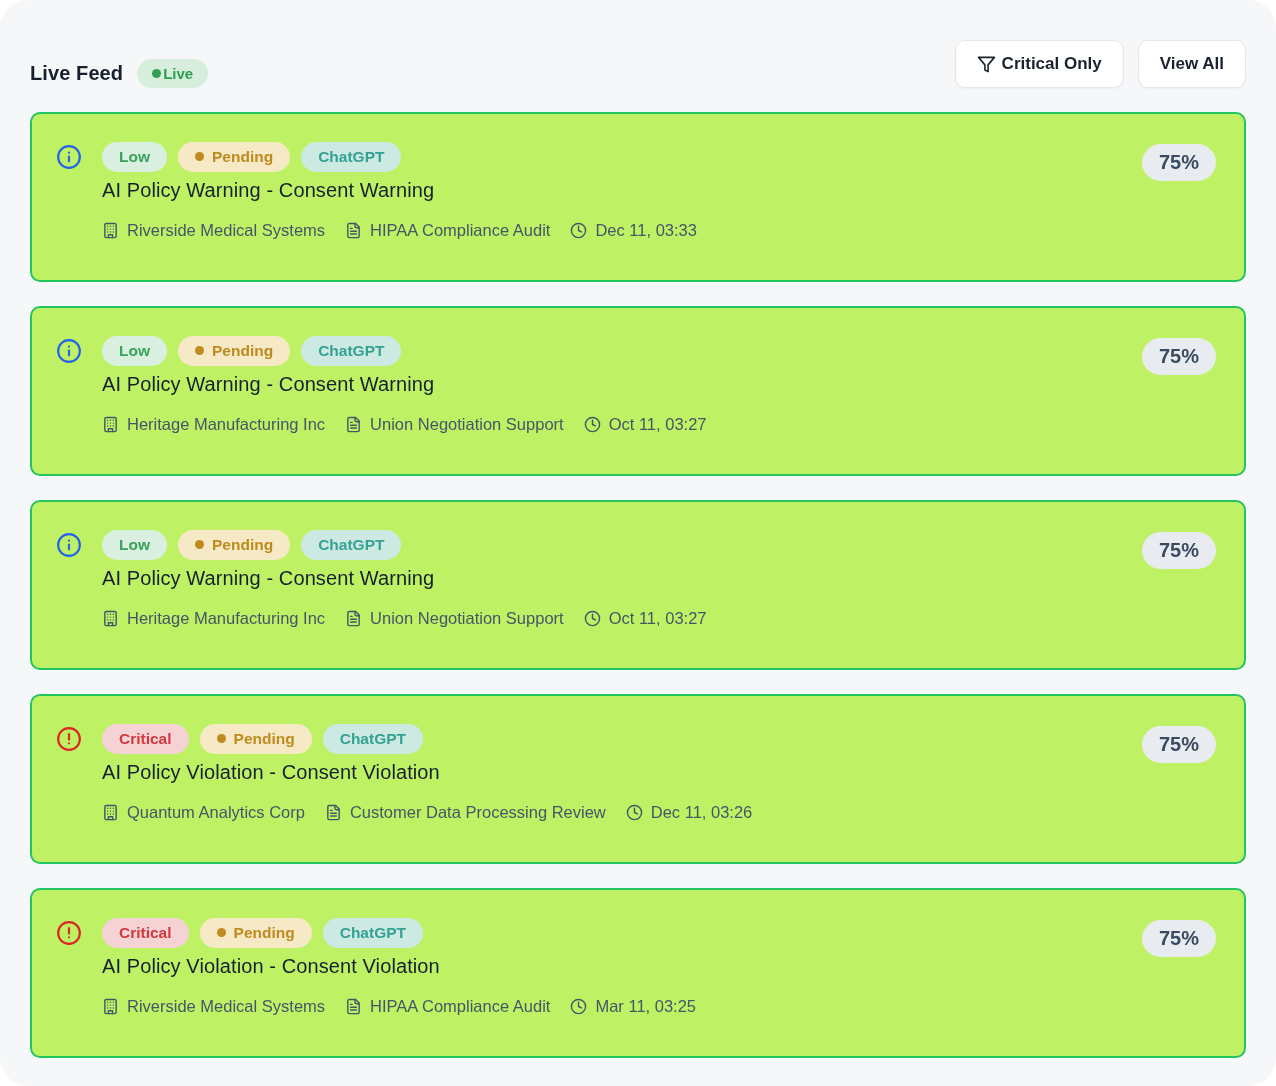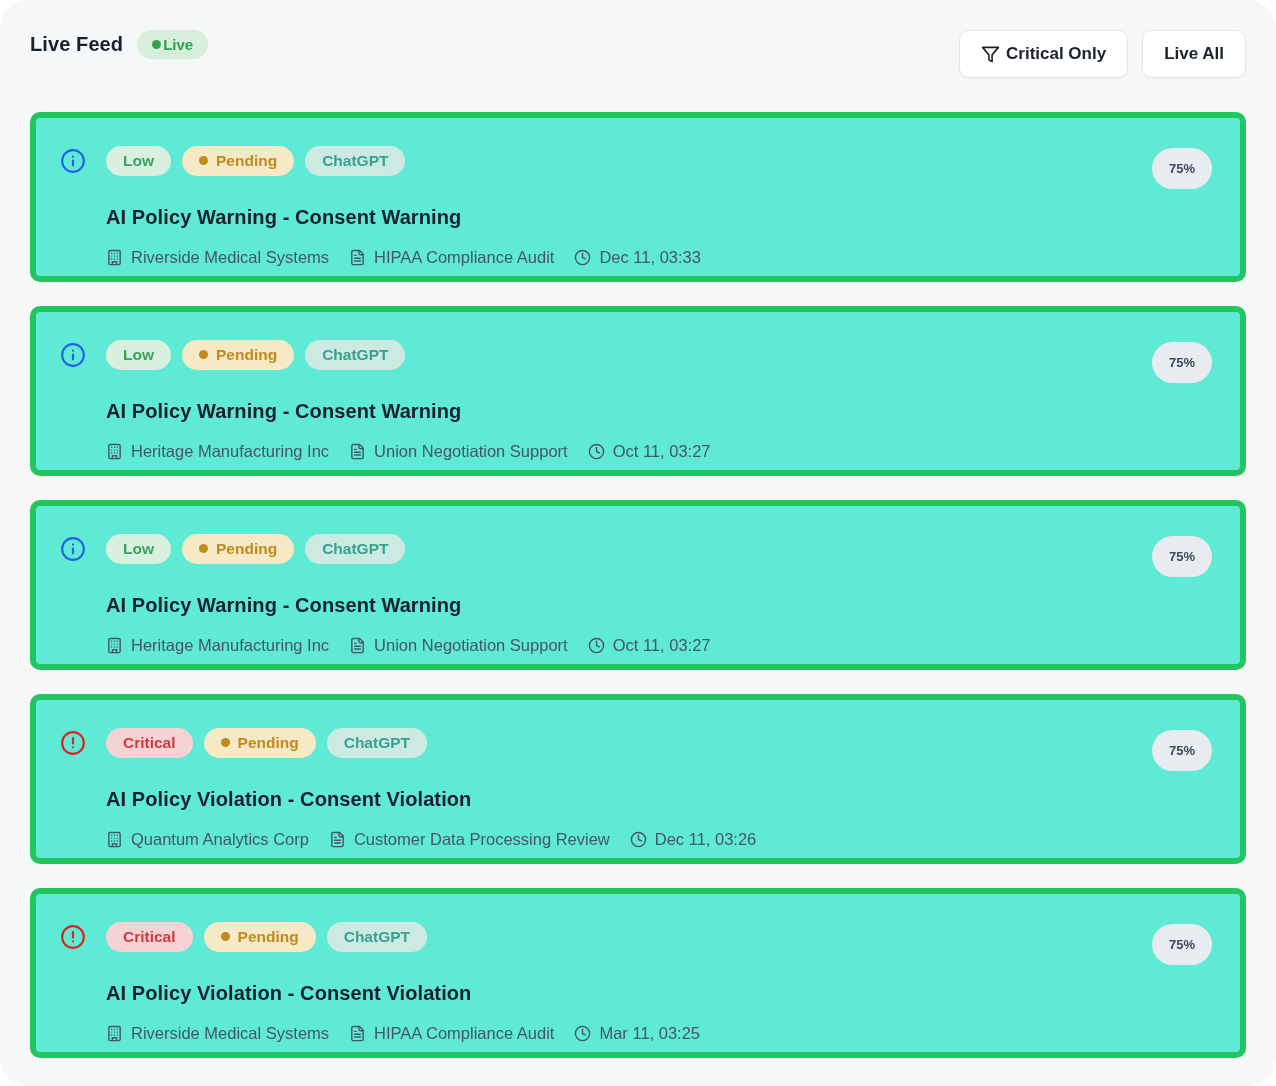--- a/index.html
+++ b/index.html
@@ -12,21 +12,21 @@
   .page {
     position: absolute; inset: 0;
     background: #f6f7f9;
     border-radius: 28px;
     padding: 30px;
   }
 
   
   .header {
     height: 58px;
-    display: flex; align-items: flex-start; justify-content: space-between;
+    display: flex; align-items: flex-end; justify-content: space-between;
     margin-bottom: 24px;
   }
   .header-left { display: flex; align-items: center; gap: 14px; }
   .page-title { font-size: 20px; font-weight: 700; color: #16202e; letter-spacing: 0.1px; }
   .live-badge {
     display: inline-flex; align-items: center; gap: 2px;
     background: #d7eedd; color: #2f9e52;
     font-size: 15px; font-weight: 600;
     padding: 6px 15px; border-radius: 999px;
   }
@@ -40,22 +40,22 @@
     font-family: "Liberation Sans", sans-serif;
     font-size: 17px; font-weight: 600;
     box-shadow: 0 1px 2px rgba(20,30,50,0.04);
     cursor: pointer;
   }
   .btn svg { display: block; }
 
   
   .card {
     height: 170px;
-    background: #5eead4;
-    border: 6px solid #22c55e;
+    background: #bef264;
+    border: 2px solid #22c55e;
     border-radius: 10px;
     margin-bottom: 24px;
     padding: 28px 28px 28px 24px;
     display: grid;
     grid-template-columns: 26px 1fr auto;
     column-gap: 20px;
     align-items: start;
   }
   .card:last-child { margin-bottom: 0; }
   .severity-icon { width: 26px; height: 26px; margin-top: 2px; }
@@ -69,36 +69,36 @@
     font-size: 15.5px; font-weight: 700;
     padding: 6px 17px; border-radius: 999px; line-height: 1.1;
   }
   .severity-pill { background: #d9efdf; color: #3aa25c; }
   .card.critical .severity-pill { background: #f5d3d5; color: #cf3a40; }
   .status-pill { background: #f6e9c6; color: #bf8b1e; }
   .status-dot { width: 9px; height: 9px; border-radius: 50%; background: #bf8b1e; }
   .source-pill { background: #cdeae2; color: #35a193; }
 
   .card-title {
-    margin-top: 30px;
-    font-size: 20px; font-weight: 700; color: #16202e;
+    margin-top: 7px;
+    font-size: 20px; font-weight: 400; color: #16202e;
     letter-spacing: 0.1px;
   }
   .meta-row {
     margin-top: 19px;
     display: flex; align-items: center; gap: 20px;
     font-size: 16.5px; color: #475569;
   }
   .meta-item { display: inline-flex; align-items: center; gap: 8px; }
   .meta-item svg { display: block; color: #475569; }
 
   .confidence-pill {
     background: #e8ecf1; color: #3b4a5f;
-    font-size: 13px; font-weight: 700;
-    padding: 13px 17px; border-radius: 999px;
+    font-size: 20px; font-weight: 700;
+    padding: 7px 17px; border-radius: 999px;
     margin-top: 2px;
   }
 </style>
 </head>
 <body>
 
 <div class="page">
 
   <div class="header">
     <div class="header-left">
@@ -111,21 +111,21 @@
     <div class="header-right">
       <button class="btn">
         <span>
           <svg width="19" height="19" viewBox="0 0 24 24" fill="none" stroke="currentColor" stroke-width="2" stroke-linecap="round" stroke-linejoin="round">
               <polygon points="22 3 2 3 10 12.46 10 19 14 21 14 12.46 22 3"></polygon>
             </svg>
         </span>
         <span>Critical Only</span>
       </button>
       <button class="btn">
-        <span>Live All</span>
+        <span>View All</span>
       </button>
     </div>
   </div>
 
   <div id="feed-list">
   <div class="card low">
     <div class="severity-icon">
       <span class="info-icon">
         <svg viewBox="0 0 24 24" fill="none" stroke="currentColor" stroke-width="2" stroke-linecap="round" stroke-linejoin="round">
               <circle cx="12" cy="12" r="10"></circle>

